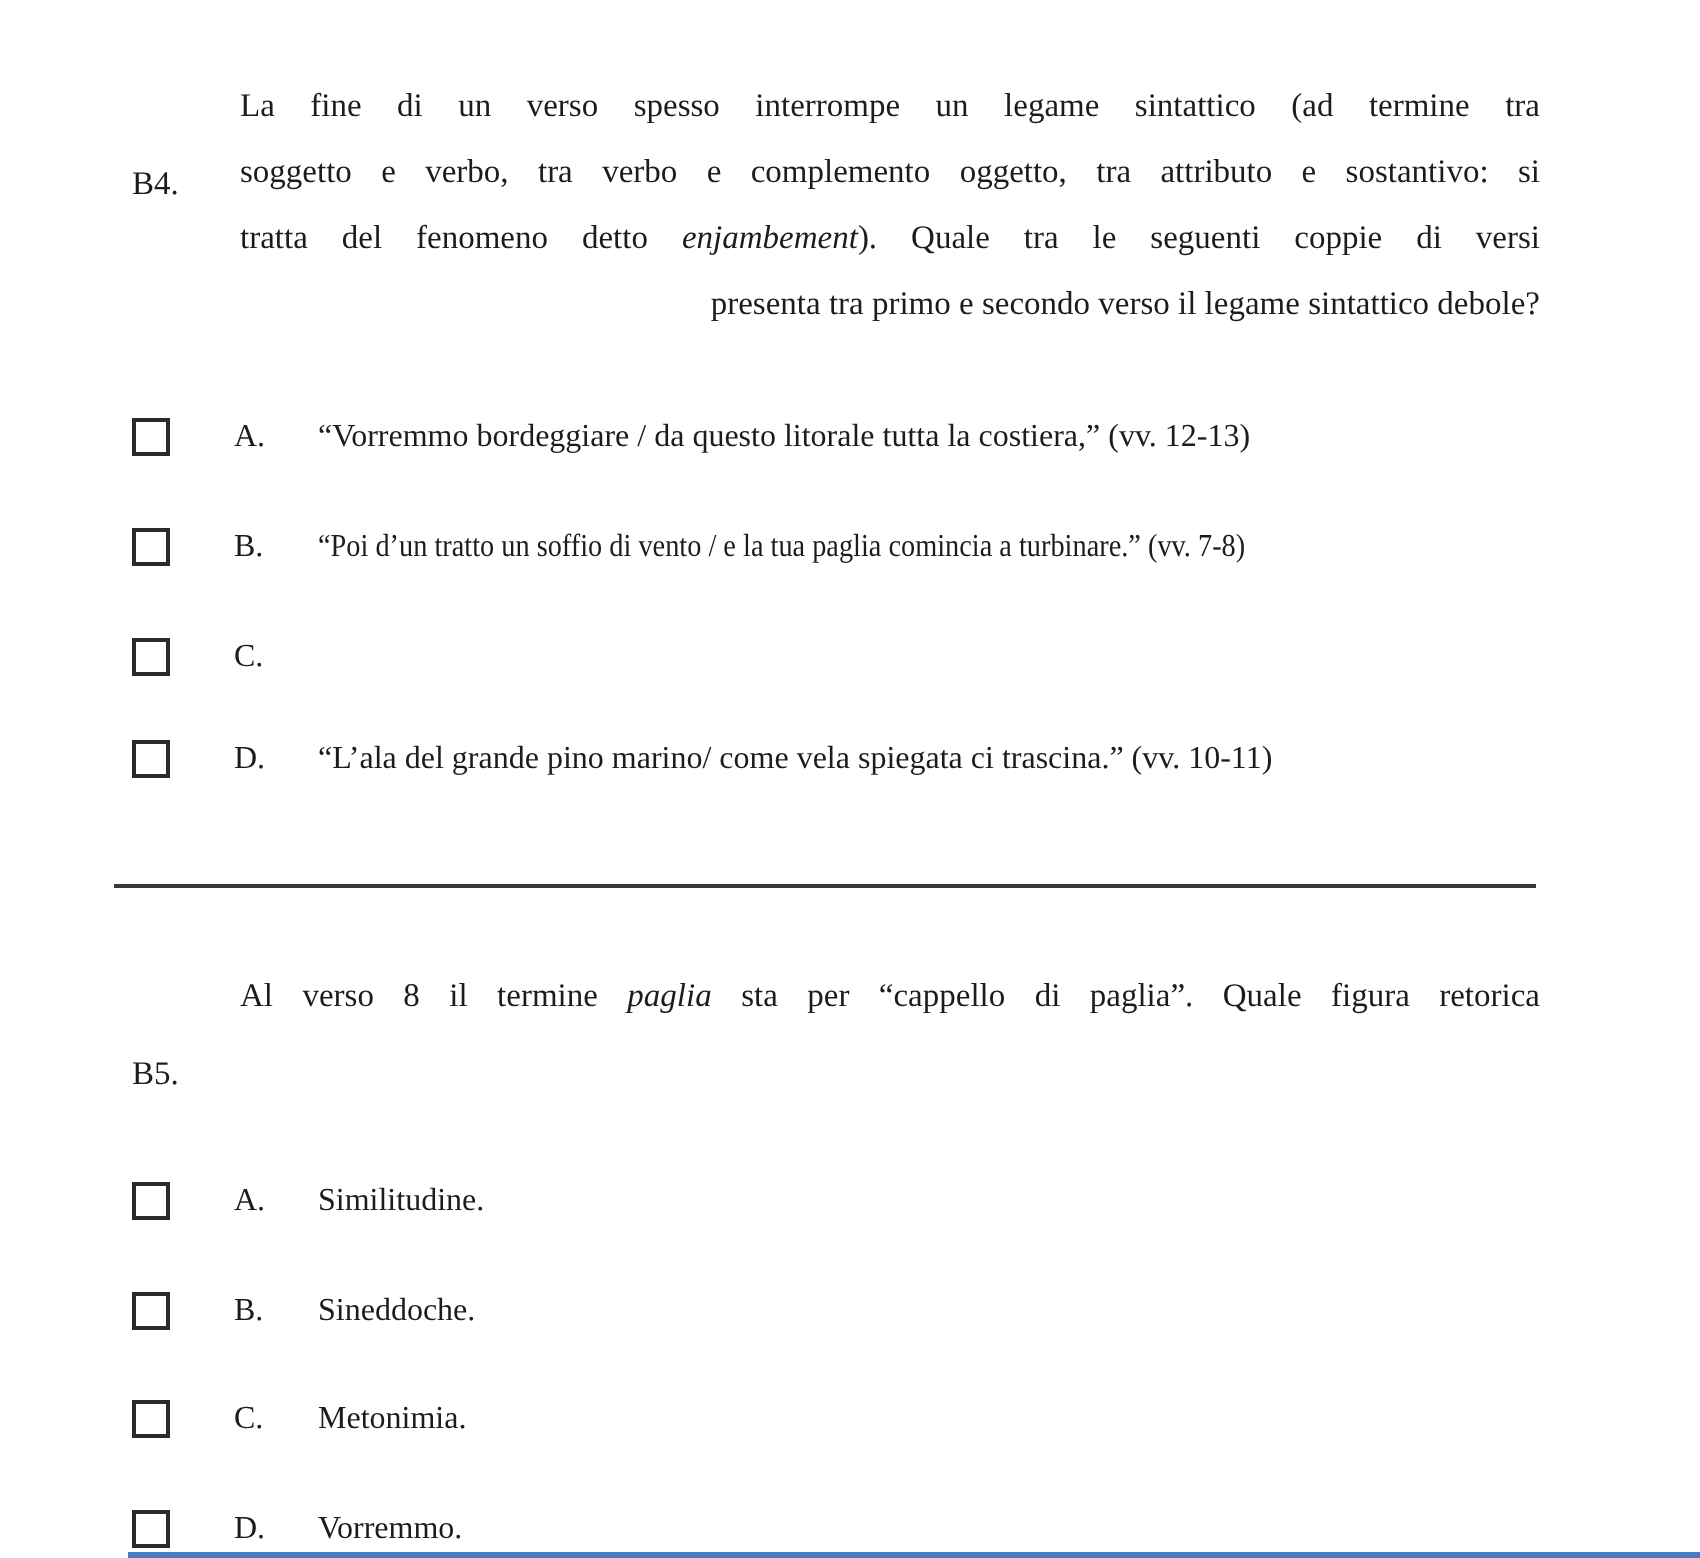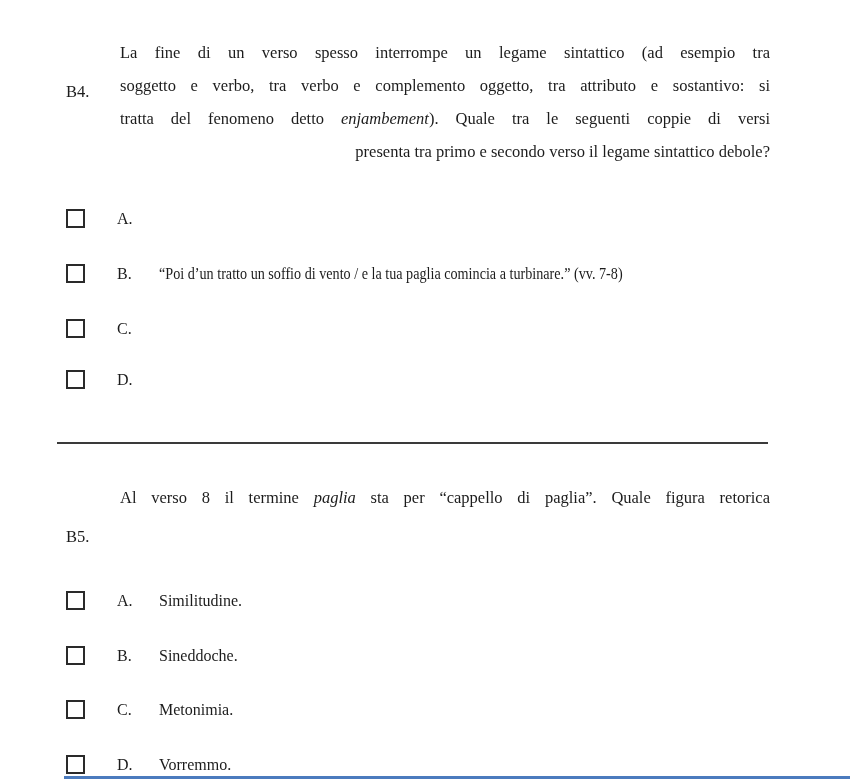--- a/index.html
+++ b/index.html
@@ -35,43 +35,45 @@
   .bottom-accent { position:absolute; left:64px; top:776px; width:786px; height:3px; background:#4b7bbe; }
 </style>
 </head>
 <body>
 
 <div class="page">
 
   <div class="qblock" style="top:36px;">
     <div class="qlabel">B4.</div>
     <div class="qtext">
-      <div class="qline jline">La fine di un verso spesso interrompe un legame sintattico (ad esempio tra</div>
+      <div class="qline jline">La fine di un verso spesso interrompe un legame sintattico (ad termine tra</div>
       <div class="qline jline">soggetto e verbo, tra verbo e complemento oggetto, tra attributo e sostantivo: si</div>
       <div class="qline jline"><span>tratta del fenomeno detto </span><span class="it">enjambement</span><span>). Quale tra le seguenti coppie di versi</span></div>
       <div class="qline lline">presenta tra primo e secondo verso il legame sintattico debole?</div>
     </div>
   </div>
 
   <div class="opt" style="top:208px;">
     <span class="cb"></span>
     <span class="letter">A.</span>
+    <span class="otext">“Vorremmo bordeggiare / da questo litorale tutta la costiera,” (vv. 12-13)</span>
   </div>
   <div class="opt" style="top:263px;">
     <span class="cb"></span>
     <span class="letter">B.</span>
     <span class="otext condensed">“Poi d’un tratto un soffio di vento / e la tua paglia comincia a turbinare.” (vv. 7-8)</span>
   </div>
   <div class="opt" style="top:318px;">
     <span class="cb"></span>
     <span class="letter">C.</span>
   </div>
   <div class="opt" style="top:369px;">
     <span class="cb"></span>
     <span class="letter">D.</span>
+    <span class="otext">“L’ala del grande pino marino/ come vela spiegata ci trascina.” (vv. 10-11)</span>
   </div>
 
   <div class="divider"></div>
 
   <div class="qblock" style="top:481px;">
     <div class="qlabel">B5.</div>
     <div class="qtext">
       <div class="qline jline"><span>Al verso 8 il termine </span><span class="it">paglia</span><span> sta per “cappello di paglia”. Quale figura retorica</span></div>
     </div>
   </div>

